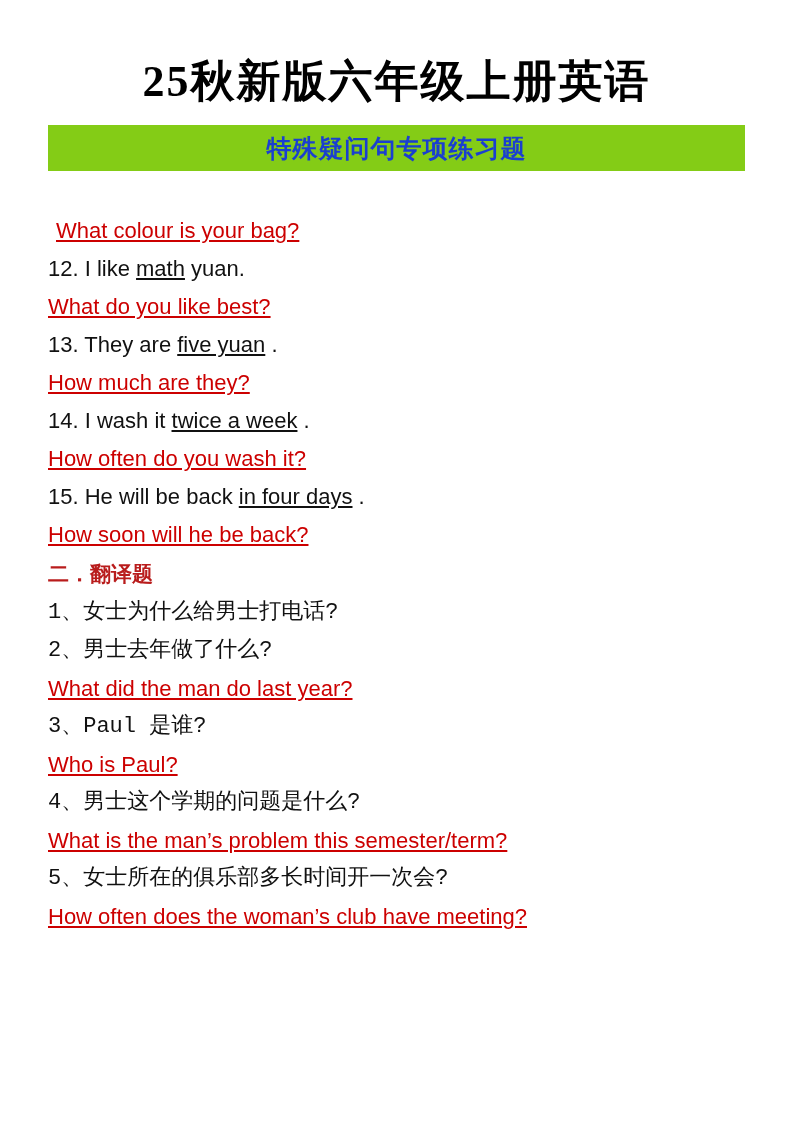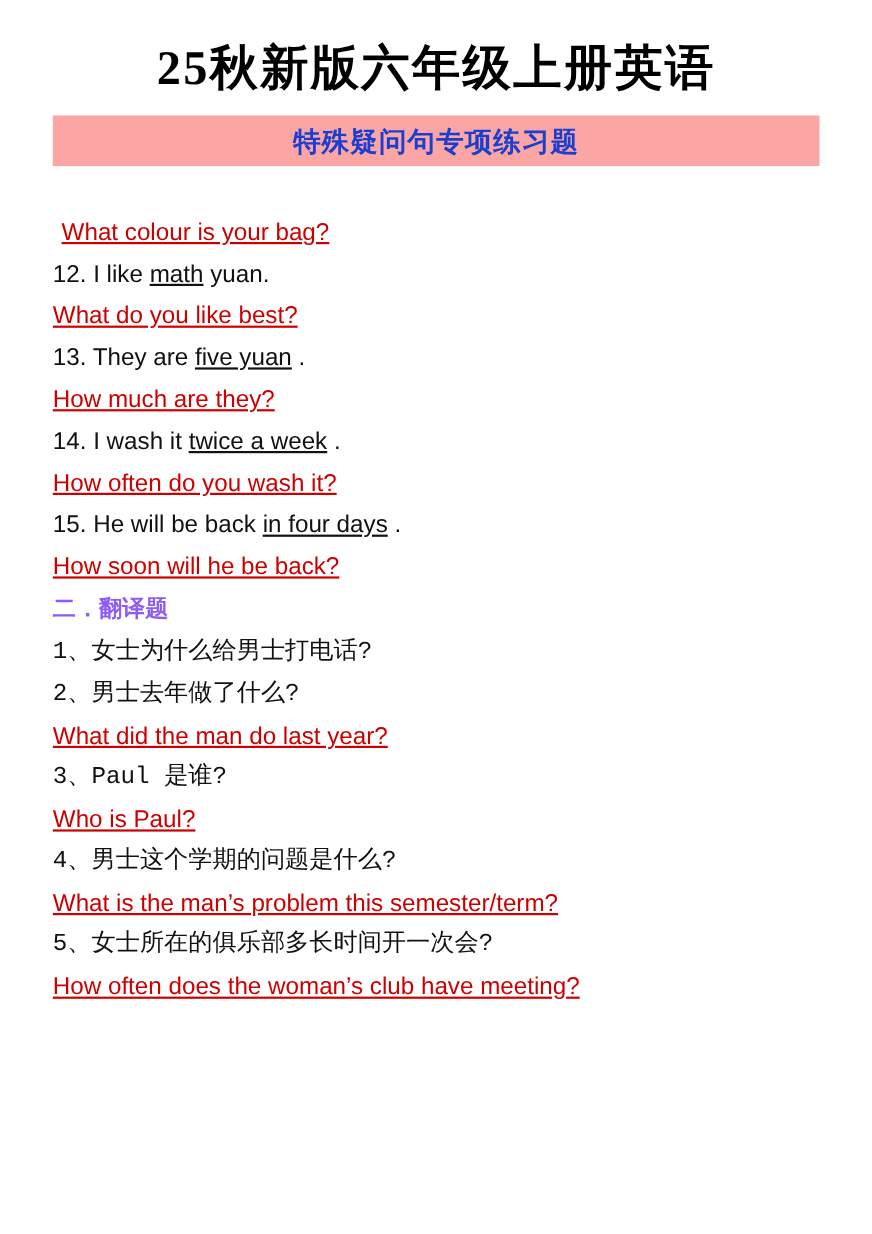--- a/index.html
+++ b/index.html
@@ -16,32 +16,32 @@
   }
   .page {
     position: relative;
     width: 793px;
     height: 1122px;
     box-sizing: border-box;
     padding: 0 48px;
   }
   .doc-title {
     margin: 0;
-    padding-top: 32px;
+    padding-top: 52px;
     text-align: center;
     font-family: "Liberation Serif", serif;
     font-weight: bold;
     font-size: 44px;
     letter-spacing: 2px;
     color: #000000;
     white-space: nowrap;
   }
   .subtitle-bar {
     margin-top: 14px;
-    background: #fca5a5;
+    background: #84cc16;
     height: 46px;
     display: flex;
     align-items: center;
     justify-content: center;
   }
   .subtitle {
     font-family: "Liberation Serif", serif;
     font-weight: bold;
     font-size: 25px;
     color: #1a3fd0;
@@ -59,21 +59,21 @@
     color: #111111;
   }
   .a {
     color: #cc0000;
   }
   .u {
     text-decoration: underline;
     text-underline-offset: 2px;
   }
   .section-head {
-    color: #8b5cf6;
+    color: #b91c1c;
     font-weight: bold;
     font-size: 21px;
     line-height: 40px;
     font-family: "Liberation Sans", sans-serif;
   }
   .zh {
     font-family: Liberation Mono, monospace;
   }
   .indent-sm {
     padding-left: 8px;

